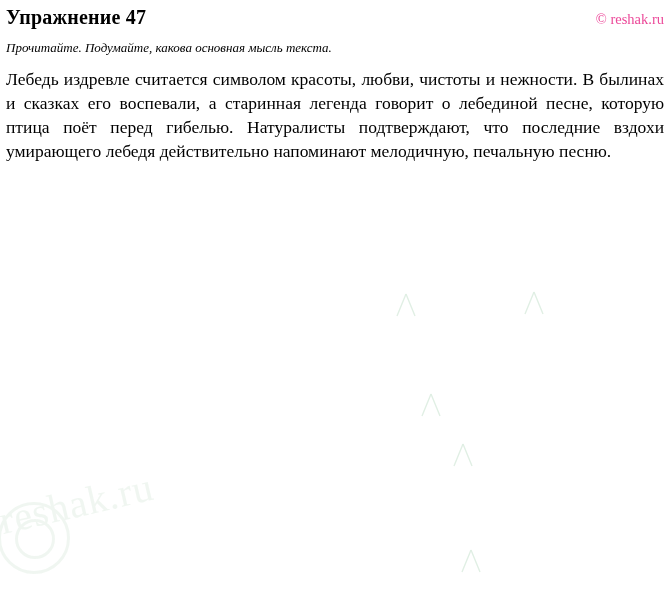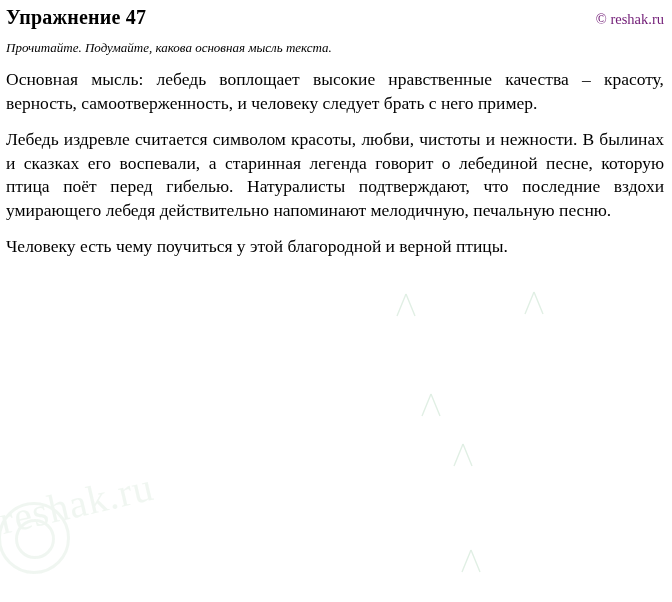--- a/index.html
+++ b/index.html
@@ -30,21 +30,21 @@
     text-align: center;
   }
   .title {
     font-size: 20px;
     font-weight: bold;
     letter-spacing: 0.2px;
     color: #000;
   }
   .copyright {
     font-size: 14.5px;
-    color: #701a75;
+    color: #ec4899;
     font-family: "Liberation Serif", serif;
     white-space: nowrap;
   }
   .task-line {
     font-style: italic;
     font-size: 13px;
     line-height: 1.32;
     margin: 0 0 12px 0;
   }
   .para {
@@ -143,21 +143,19 @@
       </svg>
   </div>
 
   <div class="header-row">
     <div class="title">Упражнение 47</div>
     <div class="copyright">© reshak.ru</div>
   </div>
 
   <p class="task-line">Прочитайте. Подумайте, какова основная мысль текста.</p>
 
-  <p class="para">Основная мысль: лебедь воплощает высокие нравственные качества – красоту, верность, самоотверженность, и человеку следует брать с него пример.</p>
 
 
   <p class="para">Лебедь издревле считается символом красоты, любви, чистоты и нежности. В былинах и сказках его воспевали, а старинная легенда говорит о лебединой песне, которую птица поёт перед гибелью. Натуралисты подтверждают, что последние вздохи умирающего лебедя действительно напоминают мелодичную, печальную песню.</p>
 
 
-  <p class="para last">Человеку есть чему поучиться у этой благородной и верной птицы.</p>
 
 </div>
 
 </body></html>

